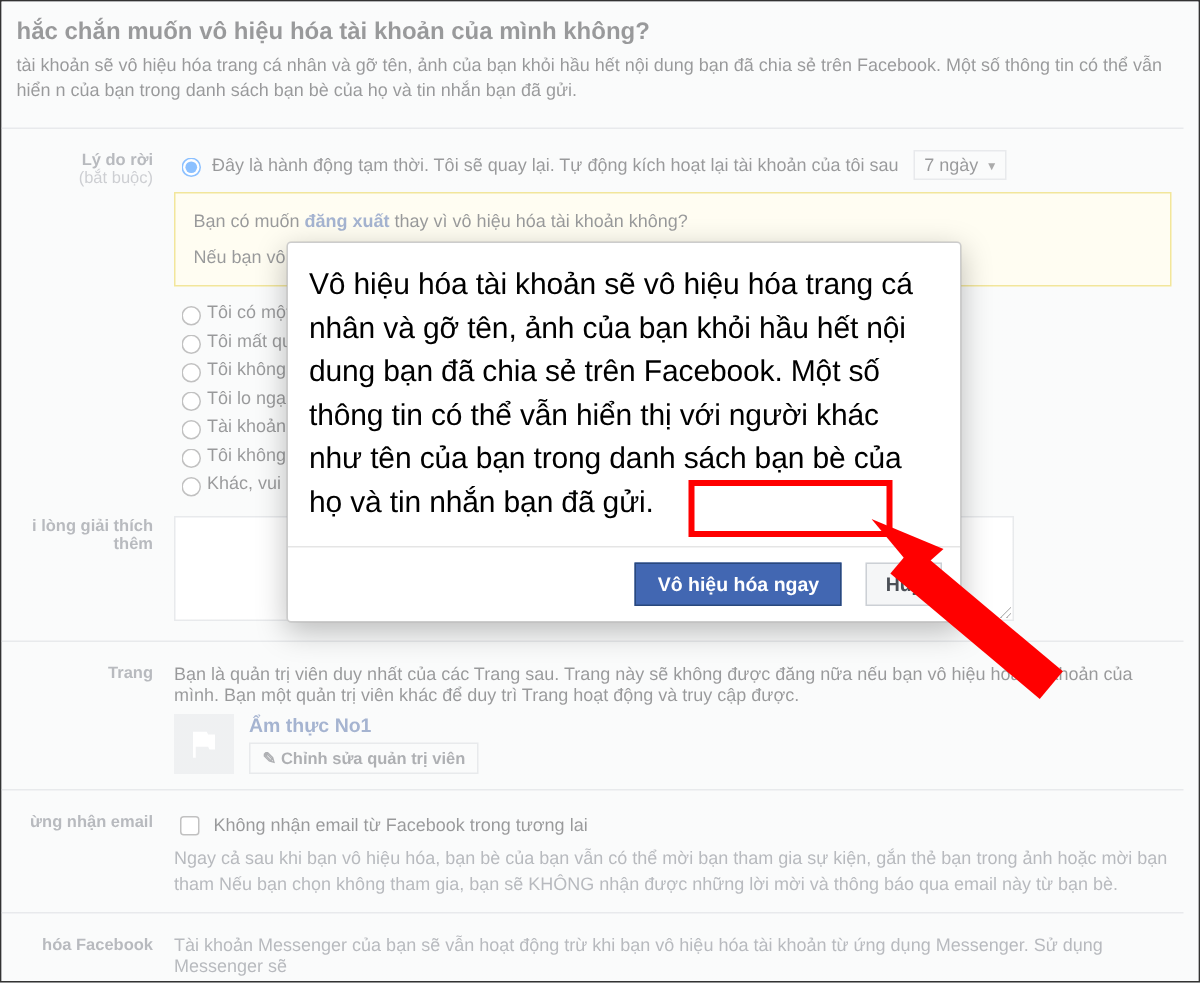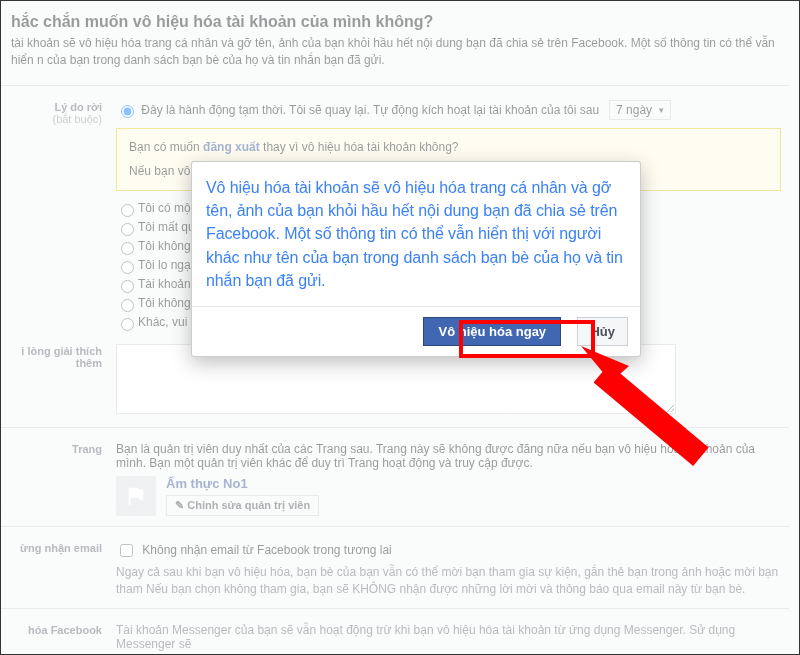--- a/index.html
+++ b/index.html
@@ -142,23 +142,23 @@
   .modal-title {
     font-size:14px; font-weight:bold; color:#1c1e21;
     flex:1;
     white-space:nowrap; overflow:hidden; text-overflow:ellipsis;
   }
   .modal-close {
     color:#bbb; font-size:16px; cursor:pointer; padding:0 4px;
   }
   .modal-body {
     padding:14px;
-    font-size:16px;
+    font-size:20px;
     line-height:1.45;
-    color:#3b82f6;
+    color:#000000;
     letter-spacing:-0.1px;
   }
   .modal-foot {
     border-top:1px solid #e5e5e5;
     padding:10px 12px;
     text-align:right;
   }
   .btn-primary {
     background:#4267b2;
     color:#fff; font-weight:bold;

